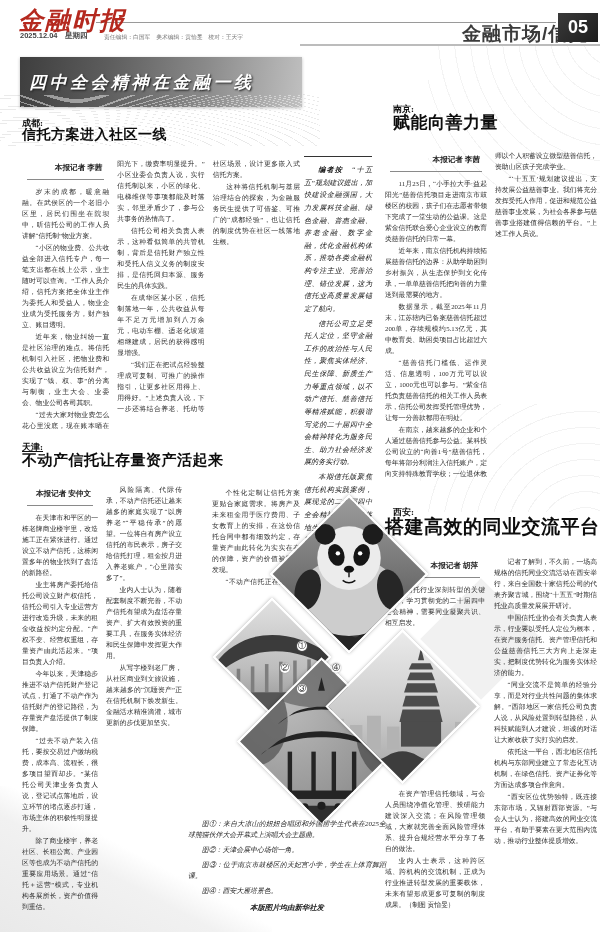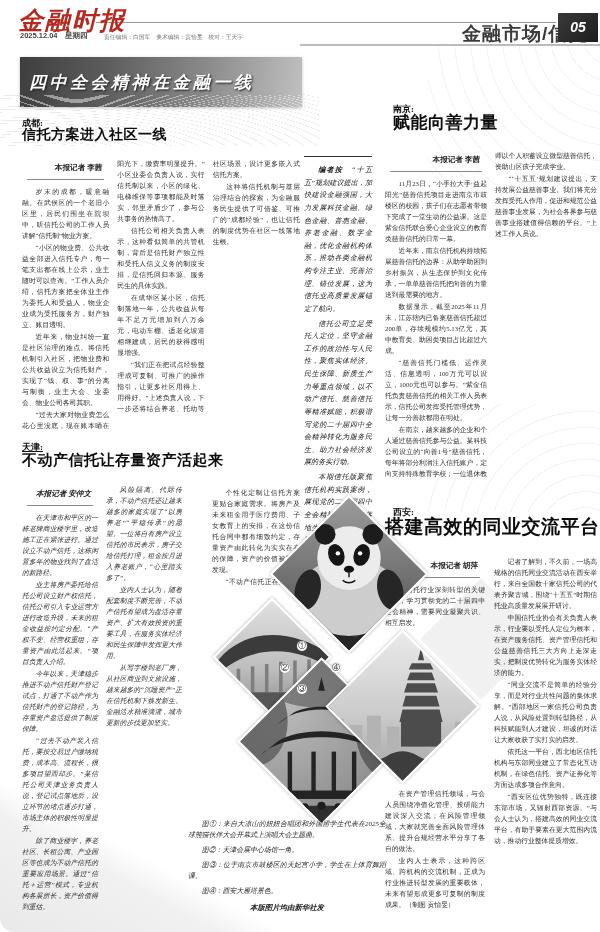--- a/index.html
+++ b/index.html
@@ -1,18 +1,18 @@
 <!DOCTYPE html>
 <html lang="zh"><head>
 <meta charset="utf-8">
 <title>金融时报</title>
 <style>
   html,body{margin:0;padding:0;background:#ffffff;}
   .page{position:relative;width:600px;height:932px;background:#ffffff;overflow:hidden;
-        font-family:"Liberation Serif","DejaVu Serif",serif;color:#222;border-radius:14px;}
+        font-family:"Liberation Serif","DejaVu Serif",serif;color:#222;}
 
   
   .deco{position:absolute;z-index:0;pointer-events:none;}
   .wave1{left:0;top:94px;width:320px;height:52px;opacity:.75;
     background:repeating-radial-gradient(ellipse 430px 95px at 8% 130%,transparent 0 11px,#e3e3e3 11px 12.5px);}
   .wave2{left:428px;top:46px;width:172px;height:150px;opacity:.6;
     background:repeating-radial-gradient(circle at 108% -8%,transparent 0 15px,#ececec 15px 16px);}
   .wave3{left:420px;top:404px;width:180px;height:108px;opacity:.55;
     background:repeating-radial-gradient(circle at 92% 125%,transparent 0 15px,#e9e9e9 15px 16px);}
   .tri{left:0;top:786px;width:272px;height:146px;
@@ -23,21 +23,21 @@
   .logo{position:absolute;left:18px;top:4px;font-size:25px;font-weight:bold;font-style:italic;
         letter-spacing:2px;color:#b5291f;z-index:2;}
   .hline1{position:absolute;left:96px;top:22px;width:460px;height:1px;background:#9a9a9a;z-index:1;}
   .dateline{position:absolute;left:20px;top:31px;font-size:7.5px;font-weight:bold;color:#444;
         font-family:"Liberation Sans",sans-serif;z-index:2;}
   .staff{position:absolute;left:104px;top:32.5px;font-size:5.8px;color:#777;
         font-family:"Liberation Sans",sans-serif;z-index:2;}
   .section{position:absolute;left:462px;top:21px;font-size:19px;font-weight:bold;color:#3b3b3b;
         letter-spacing:1px;z-index:2;font-family:"Liberation Sans",sans-serif;}
   .pagebox{position:absolute;left:558px;top:13px;width:40px;height:29px;background:linear-gradient(135deg,#3a3a3a,#1d1d1d);
-        color:#fff;font-size:14px;font-weight:bold;font-style:italic;text-align:center;line-height:29px;z-index:2;
+        color:#fff;font-size:18px;font-weight:bold;text-align:center;line-height:29px;z-index:2;
         font-family:"Liberation Sans",sans-serif;}
   .hline2{position:absolute;left:300px;top:44px;width:300px;height:1.5px;background:#bcbcbc;z-index:1;}
 
   
   .banner{position:absolute;left:20px;top:57px;width:282px;height:50px;z-index:2;
         background:linear-gradient(97deg,#3e3e3e 0%,#5c5c5c 30%,#8a8a8a 65%,#c0c0c0 100%);
         box-shadow:0 1px 3px rgba(0,0,0,.25);display:flex;align-items:center;}
   .banner:after{content:"";position:absolute;left:0;bottom:0;width:100%;height:12px;
         background:repeating-radial-gradient(ellipse 300px 40px at 20% 160%,transparent 0 6px,rgba(255,255,255,.45) 6px 8px);}
   .banner span{color:#fff;font-size:17px;font-weight:bold;font-style:italic;letter-spacing:3.5px;
@@ -131,21 +131,21 @@
       <p class="bp">在南京，越来越多的企业和个人通过慈善信托参与公益。某科技公司设立的“向善1号”慈善信托，每年将部分利润注入信托账户，定向支持特殊教育学校；一位退休教师以个人积蓄设立微型慈善信托，资助山区孩子完成学业。</p>
       <p class="bp">“‘十五五’规划建议提出，支持发展公益慈善事业。我们将充分发挥受托人作用，促进和规范公益慈善事业发展，为社会各界参与慈善事业搭建值得信赖的平台。”上述工作人员说。</p>
     </div>
 
   <div class="kicker" style="left:22px;top:441px;text-decoration:underline;">天津:</div>
   <h1 class="headline" style="left:22px;top:452px;width:290px;font-size:15px;margin:0;font-family:Liberation Serif, serif;">不动产信托让存量资产活起来</h1>
   <div class="sidecol" style="left:212px;top:487px;width:88px;height:102px;">
       <p class="bp">个性化定制让信托方案更贴合家庭需求。将房产及未来租金用于医疗费用、子女教育上的安排，在这份信托合同中都有细致约定，存量资产由此转化为实实在在的保障，资产的价值被重新发现。</p>
       <p class="bp">“不动产信托正在走近寻常百姓家。”业内人士说。</p>
     </div>
-  <div class="cols" style="left:22px;top:484px;width:160px;height:444px;column-count:2;font-style:italic;">
+  <div class="cols" style="left:22px;top:484px;width:160px;height:444px;column-count:2;">
     <div class="byline">本报记者 安仲文</div>
   <p class="bp">在天津市和平区的一栋老牌商业楼宇里，改造施工正在紧张进行。通过设立不动产信托，这栋闲置多年的物业找到了盘活的新路径。</p>
       <p class="bp">业主将房产委托给信托公司设立财产权信托，信托公司引入专业运营方进行改造升级，未来的租金收益按约定分配。“产权不变、经营权重组，存量资产由此活起来。”项目负责人介绍。</p>
       <p class="bp">今年以来，天津稳步推进不动产信托财产登记试点，打通了不动产作为信托财产的登记路径，为存量资产盘活提供了制度保障。</p>
       <p class="bp">“过去不动产装入信托，要按交易过户缴纳税费，成本高、流程长，很多项目望而却步。”某信托公司天津业务负责人说，登记试点落地后，设立环节的堵点逐步打通，市场主体的积极性明显提升。</p>
       <p class="bp">除了商业楼宇，养老社区、长租公寓、产业园区等也成为不动产信托的重要应用场景。通过“信托＋运营”模式，专业机构各展所长，资产价值得到重估。</p>
       <p class="bp">风险隔离、代际传承，不动产信托还让越来越多的家庭实现了“以房养老”“平稳传承”的愿望。一位将自有房产设立信托的市民表示，房子交给信托打理，租金按月进入养老账户，“心里踏实多了”。</p>
       <p class="bp">业内人士认为，随着配套制度不断完善，不动产信托有望成为盘活存量资产、扩大有效投资的重要工具，在服务实体经济和民生保障中发挥更大作用。</p>
       <p class="bp">从写字楼到老厂房，从社区商业到文旅设施，越来越多的“沉睡资产”正在信托机制下焕发新生。金融活水精准滴灌，城市更新的步伐更加坚实。</p>
     </div>

